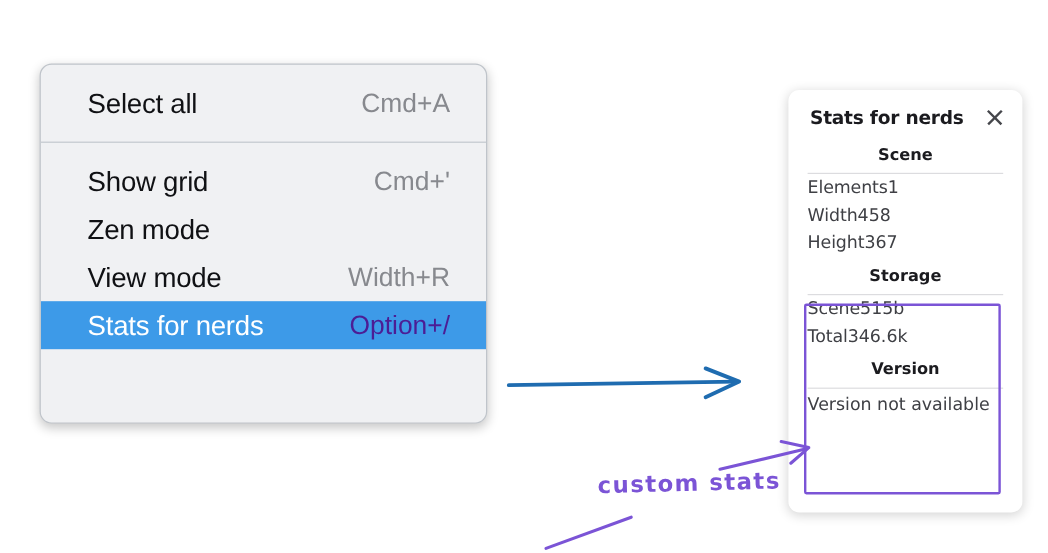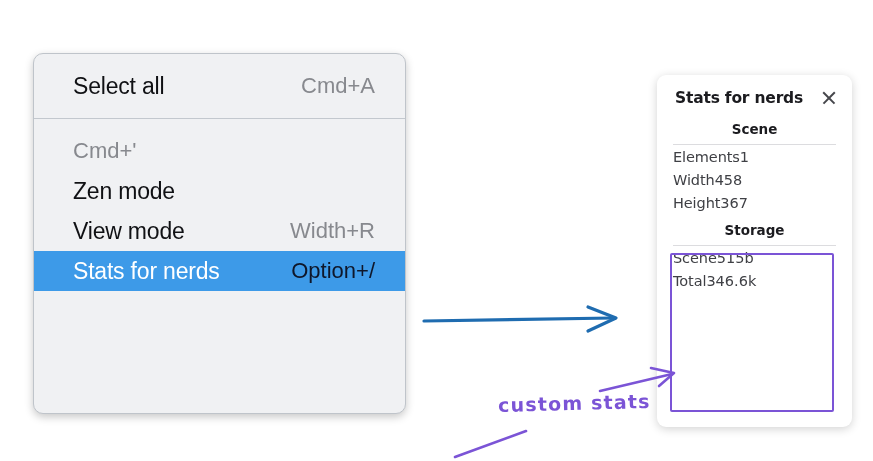--- a/index.html
+++ b/index.html
@@ -15,21 +15,21 @@
     overflow: hidden;
     font-family: "Liberation Sans", sans-serif;
   }
 
   
   #context-menu {
     position: absolute;
     left: 33px;
     top: 53px;
     width: 373px;
-    height: 361px;
+    height: 300px;
     background: #f0f1f3;
     border: 1px solid #bfc4ca;
     border-radius: 10px;
     box-shadow: 0 3px 9px rgba(0,0,0,0.22);
     box-sizing: border-box;
     overflow: hidden;
   }
   .menu-group-top {
     padding-top: 12px;
     padding-bottom: 12px;
@@ -55,21 +55,21 @@
   }
   .menu-item .shortcut {
     font-size: 22px;
     color: #87898e;
     white-space: nowrap;
   }
   .menu-item.selected {
     background: #3d9ae8;
   }
   .menu-item.selected .label { color: #ffffff; }
-  .menu-item.selected .shortcut { color: #0f172a; }
+  .menu-item.selected .shortcut { color: #4c1d95; }
 
   
   #stats-panel {
     position: absolute;
     left: 657px;
     top: 75px;
     width: 195px;
     height: 352px;
     background: #ffffff;
     border-radius: 9px;
@@ -176,20 +176,21 @@
 
     <div class="menu-group-top">
       <div class="menu-item">
         <span class="label">Select all</span>
         <span class="shortcut">Cmd+A</span>
       </div>
     </div>
 
     <div class="menu-group-bottom">
       <div class="menu-item">
+        <span class="label">Show grid</span>
         <span class="shortcut">Cmd+'</span>
       </div>
       <div class="menu-item">
         <span class="label">Zen mode</span>
       </div>
       <div class="menu-item">
         <span class="label">View mode</span>
         <span class="shortcut">Width+R</span>
       </div>
       <div class="menu-item selected">
@@ -228,20 +229,24 @@
       <div class="stat-row">
         <span class="k">Scene</span>
         <span class="v">515b</span>
       </div>
       <div class="stat-row">
         <span class="k">Total</span>
         <span class="v">346.6k</span>
       </div>
     </div>
 
+    <div class="section">
+      <div class="section-title noline">Version</div>
+      <div class="version-row">Version not available</div>
+    </div>
 
   </div>
 
   <div id="storage-highlight"></div>
 
   <svg id="blue-arrow" style="left:420px; top:295px;" width="220" height="45" viewBox="0 0 220 45">
     <path d="M4 26 L193 23" stroke="#1f6cb0" stroke-width="3.2" fill="none" stroke-linecap="round"></path>
     <path d="M168 12 L196 23 L168 36" stroke="#1f6cb0" stroke-width="3.2" fill="none" stroke-linecap="round" stroke-linejoin="round"></path>
   </svg>
 

